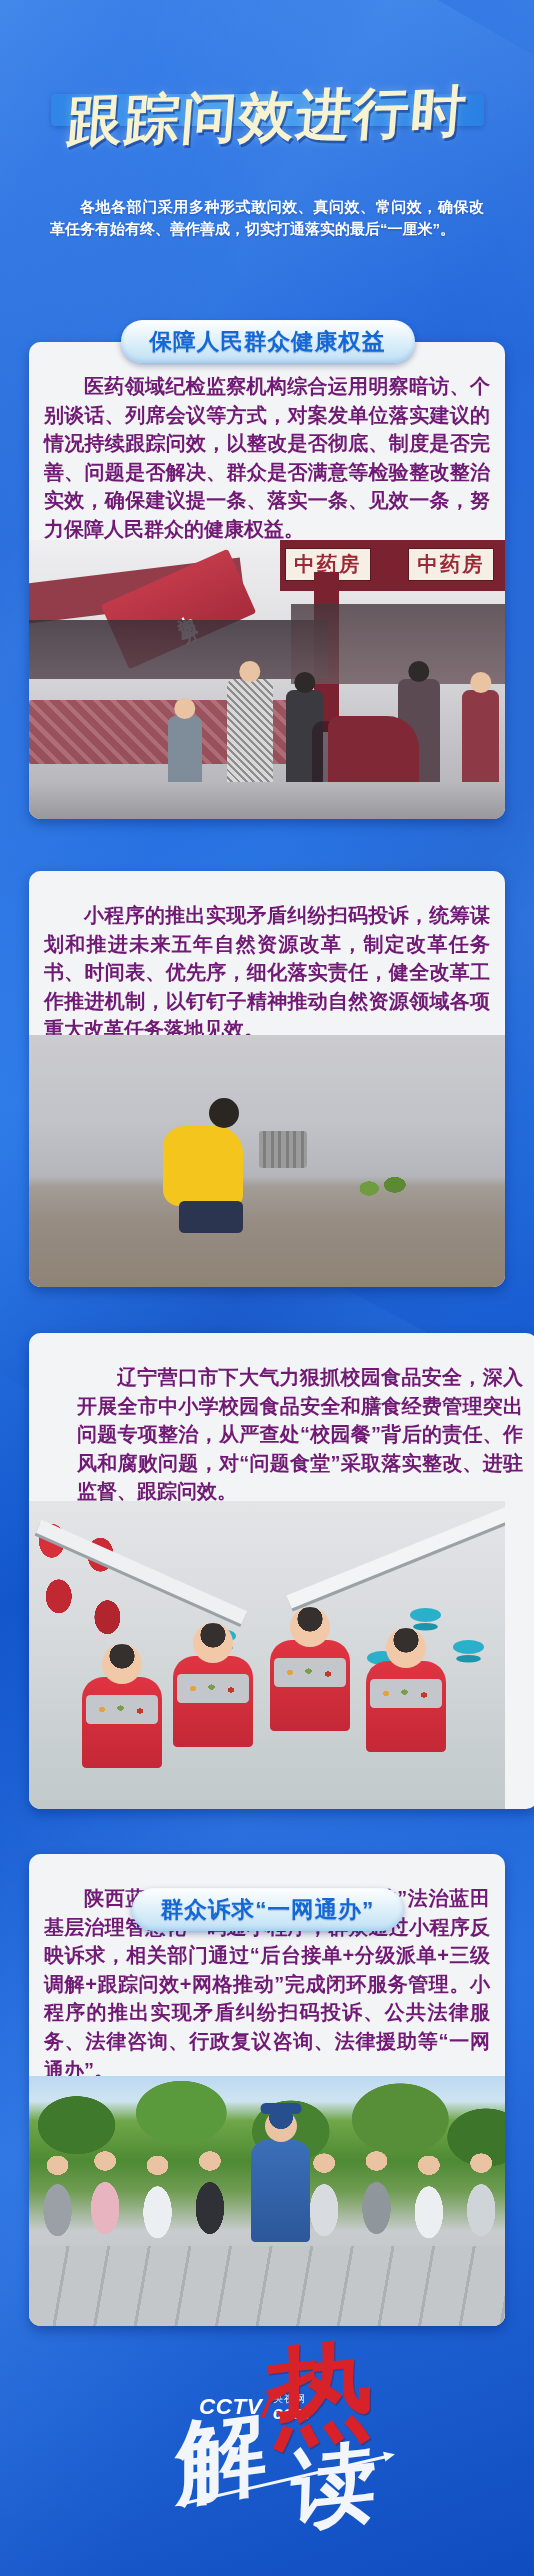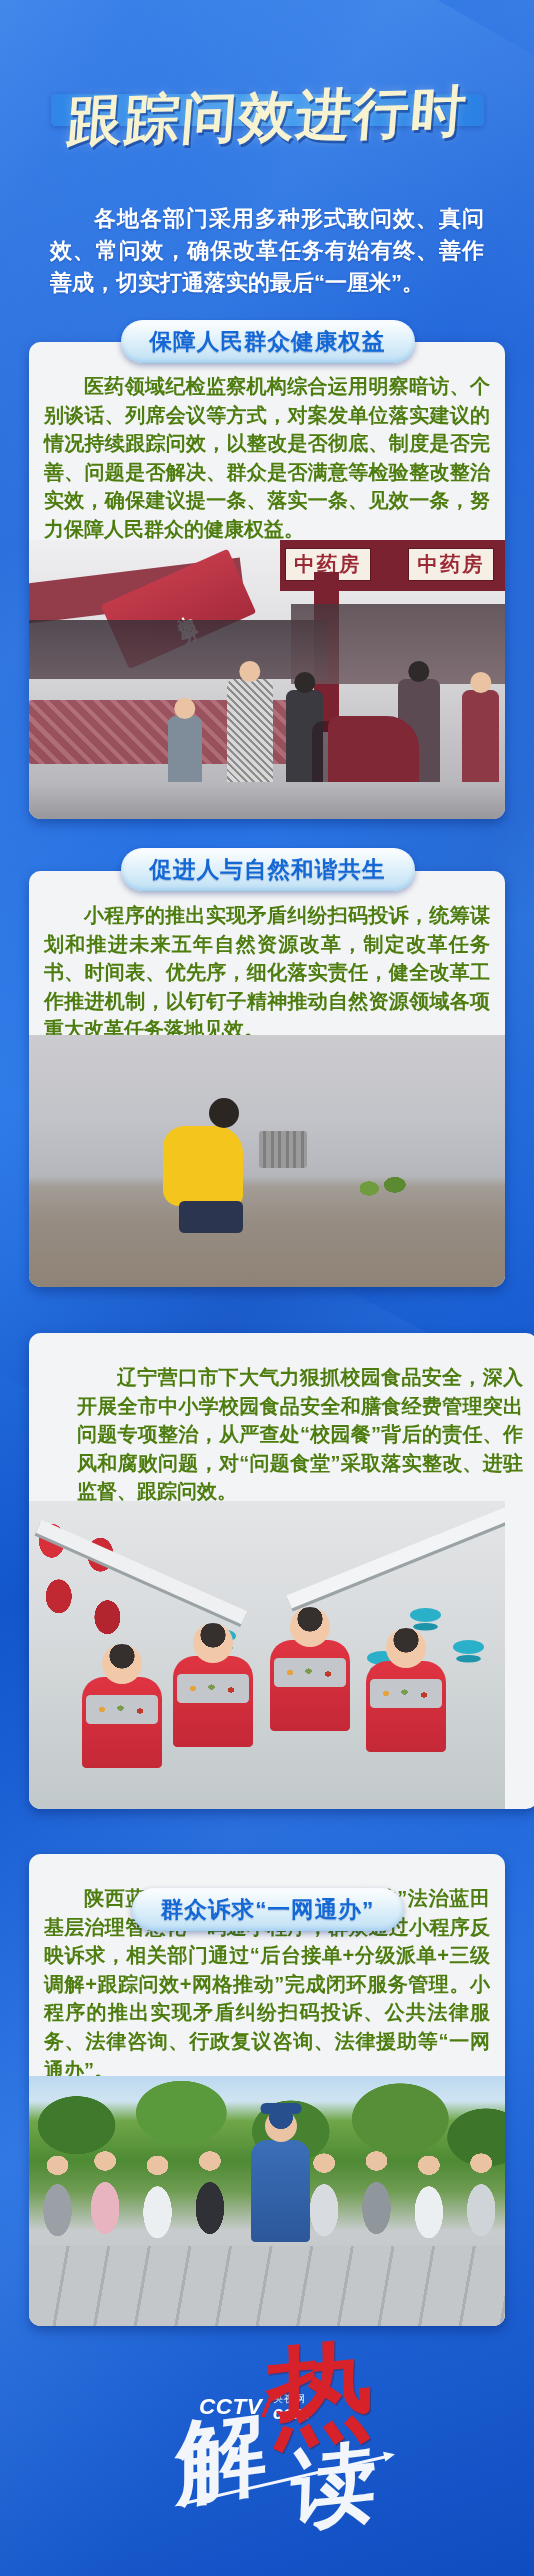--- a/index.html
+++ b/index.html
@@ -23,39 +23,39 @@
   .title-band{position:absolute;left:51px;top:94px;width:433px;height:32px;border-radius:4.3px;
     background:linear-gradient(90deg,#2f86e8,#4aa0f0 50%,#2b80e4);box-shadow:0 1.6px 5.3px rgba(0,30,110,.25);}
   .page-title{
     position:absolute;left:0;top:45px;width:535px;text-align:center;
     font-family:"DejaVu Serif", serif;font-size:55px;font-weight:700;line-height:1.25;
     color:#f7f2cf;letter-spacing:2.1px;transform:skewX(-6deg) rotate(-1.5deg);
     text-shadow:2.1px 2.7px 0 rgba(9,45,130,.55), 0 0 9.6px rgba(255,255,230,.25);
   }
   .intro{
     position:absolute;left:50px;top:181px;width:434px;
-    color:#ffffff;font-size:22px;line-height:1.45;font-weight:700;
+    color:#ffffff;font-size:15px;line-height:1.45;font-weight:700;
     text-indent:2em;text-align:justify;text-shadow:0 1.1px 2.1px rgba(8,40,120,.35);
   }
 
   
   .badge-row{position:absolute;left:0;width:535px;text-align:center;z-index:5;}
   .badge{
     display:inline-block;padding:5.9px 29px;border-radius:24.6px;
     background:linear-gradient(180deg,#ffffff 0%,#e4f3fb 40%,#bfe0f5 100%);
     box-shadow:0 2.7px 6.4px rgba(4,30,110,.35), inset 0 -2.1px 4.3px rgba(120,180,230,.45);
     font-size:22.5px;font-weight:800;color:#1468d6;letter-spacing:1.1px;
     text-shadow:0 1.1px 1.1px rgba(20,60,150,.30);
   }
   .card{
     position:absolute;left:29px;width:476px;background:#f3f4f5;border-radius:11.8px;
     box-shadow:0 4.3px 10.7px rgba(2,25,95,.35);overflow:hidden;z-index:2;
   }
   .card-text{
-    padding:30px 15px 0;font-size:20px;line-height:1.43;font-weight:700;color:#4d7c0f;
+    padding:30px 15px 0;font-size:20px;line-height:1.43;font-weight:700;color:#701a75;
     text-indent:2em;text-align:justify;
   }
   .c1{top:342px;height:477px;} .c2{top:871px;height:416px;}
   .c3{top:1333px;height:476px;padding-left:33px;} .c4{top:1854px;height:472px;}
   .b1{top:320px;} .b2{top:848px;} .b3{top:1311px;} .b4{top:1888px;}
 
   .photo{position:absolute;left:0;bottom:0;width:476px;overflow:hidden;}
   .p1{height:279px;} .p2{height:252px;} .p3{height:308px;} .p4{height:250px;}
 
   
@@ -205,23 +205,20 @@
       <i class="fig f2"></i>
       <i class="fig f3"></i>
       <i class="fig skin f4"></i>
 
       <i class="fig skin f6"></i>
       <div class="ph1-stroller"></div>
       <div class="ph1-floor"></div>
     </div>
   </div>
 
-  <div class="badge-row b2">
-    <span class="badge">促进人与自然和谐共生</span>
-  </div>
   <div class="card c2">
     <div class="card-text">小程序的推出实现矛盾纠纷扫码投诉，统筹谋划和推进未来五年自然资源改革，制定改革任务书、时间表、优先序，细化落实责任，健全改革工作推进机制，以钉钉子精神推动自然资源领域各项重大改革任务落地见效。</div>
     <div class="photo p2">
       <div class="ph2-rocks"></div>
       <div class="ph2-green"></div>
       <div class="ph2-person"></div>
       <div class="ph2-basket"></div>
     </div>
   </div>
 

